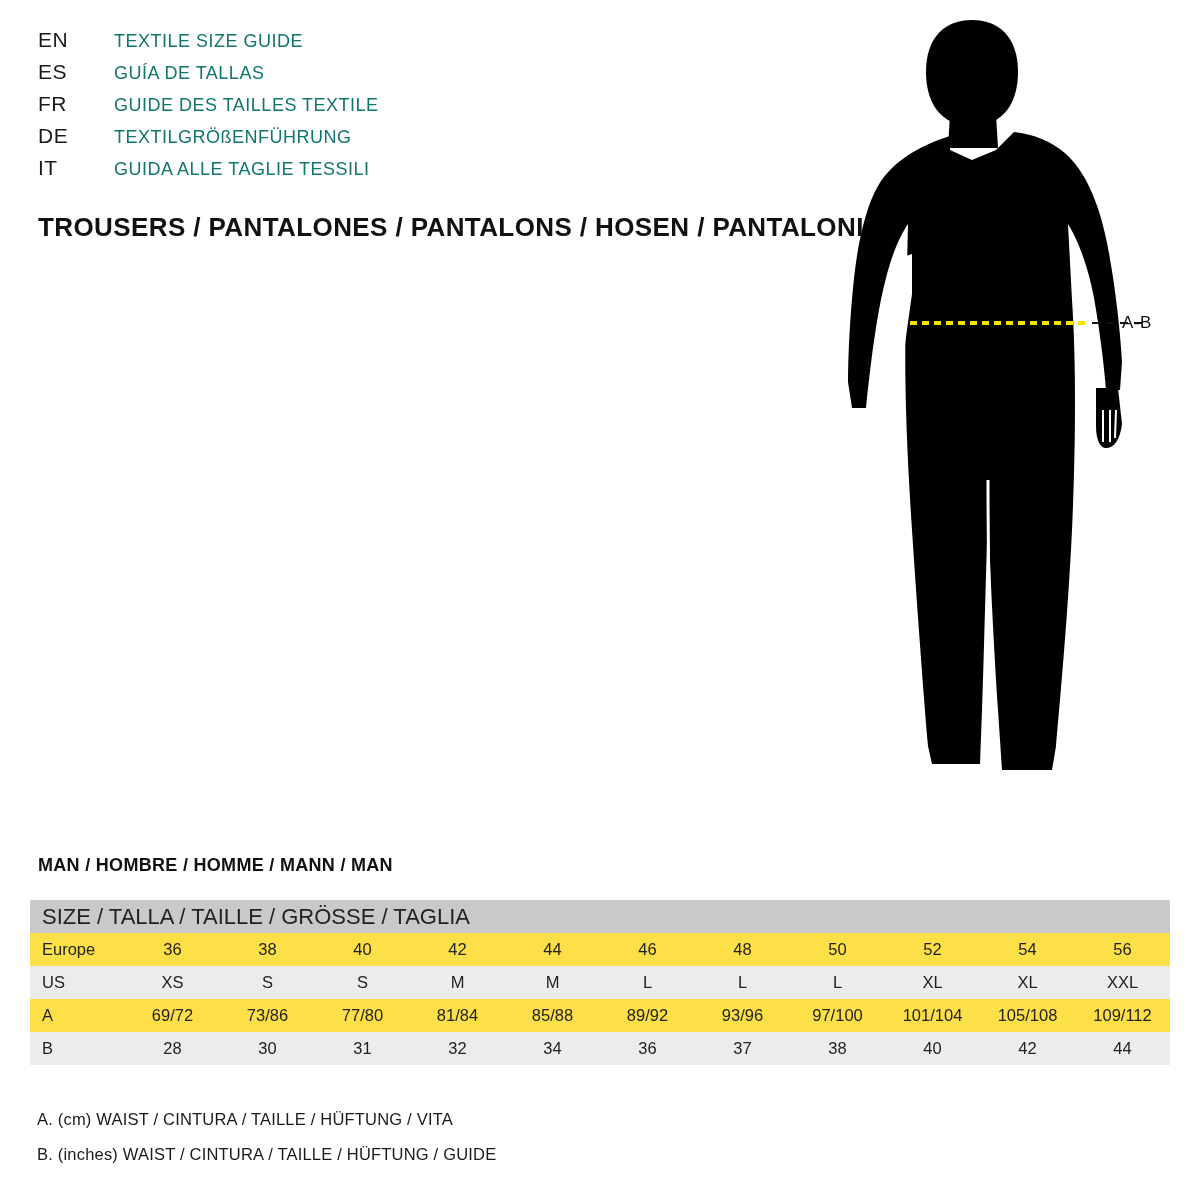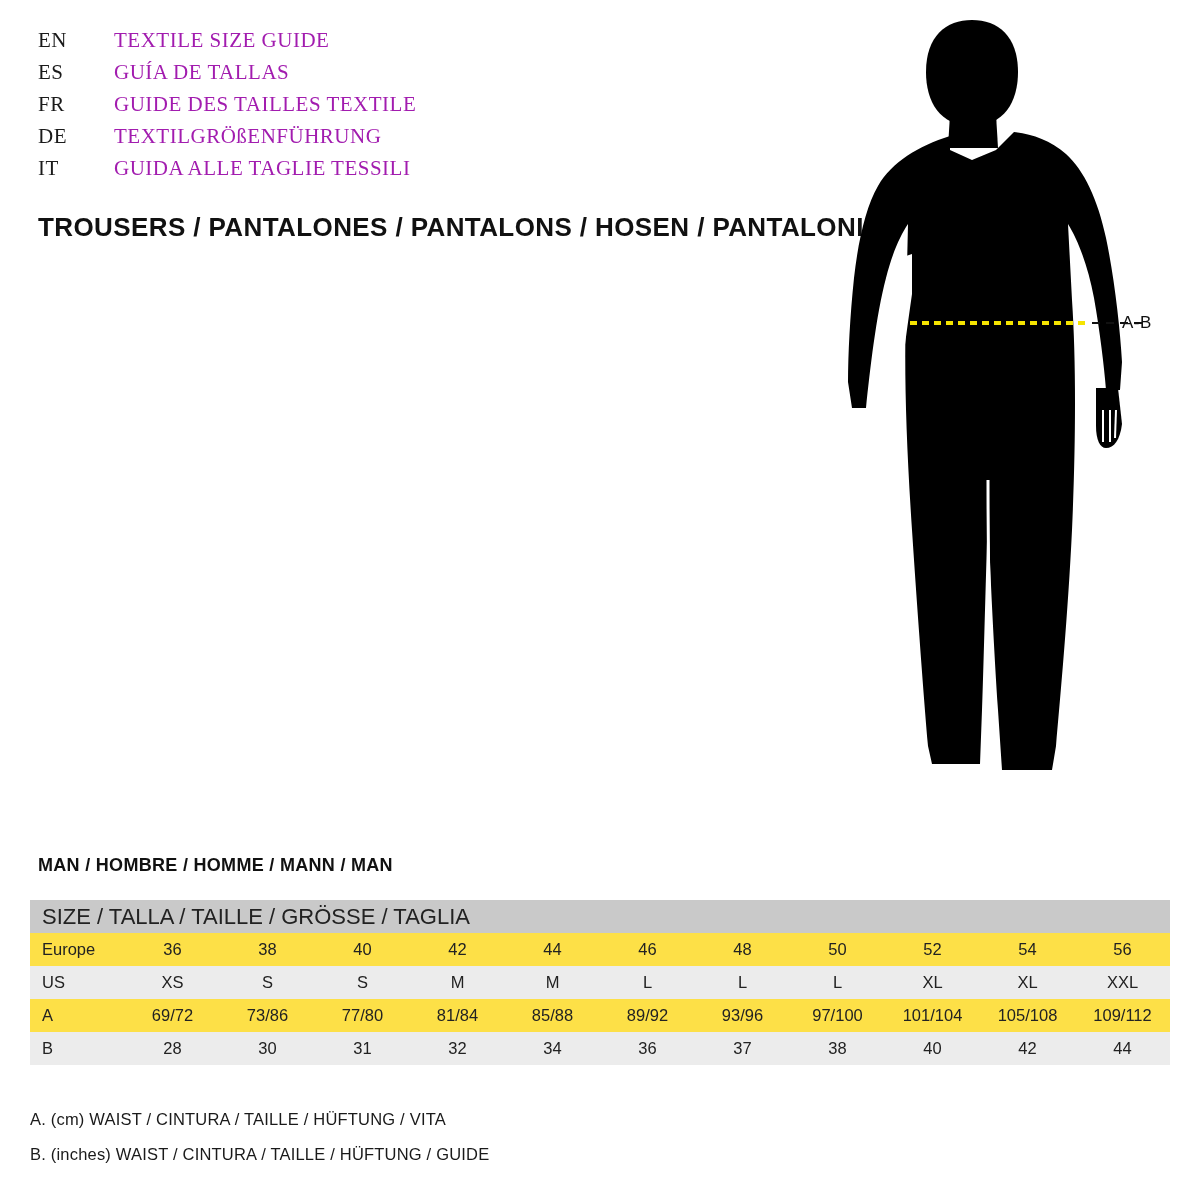--- a/index.html
+++ b/index.html
@@ -15,37 +15,36 @@
     color: #1a1a1a;
     overflow: hidden;
   }
 
   
   #lang-block {
     position: absolute;
     left: 38px;
     top: 28px;
     width: 760px;
-    font-family: Liberation Serif, serif;
   }
   .lang-row {
     display: flex;
     align-items: baseline;
     height: 32px;
   }
   .lang-code {
     width: 76px;
     font-size: 21px;
     letter-spacing: 0.5px;
     color: #1a1a1a;
   }
   .lang-text {
-    font-size: 21px;
+    font-size: 18px;
     letter-spacing: 0.5px;
-    color: #a21caf;
+    color: #0f766e;
   }
   #garment-title {
     position: absolute;
     left: 38px;
     top: 212px;
     font-size: 26px;
     font-weight: bold;
     letter-spacing: 0.4px;
     color: #111;
   }
@@ -106,21 +105,21 @@
     font-weight: normal;
     height: 34px;
     font-size: 22px;
   }
   tr.alt td { background: #ececec; }
   tr.plain td { background: #fde047; }
 
   
   .footnote {
     position: absolute;
-    left: 30px;
+    left: 37px;
     font-size: 16.5px;
     letter-spacing: 0.2px;
     color: #1a1a1a;
     text-align: right;
   }
   #foot-a { top: 1110px; }
   #foot-b { top: 1145px; }
 </style>
 </head>
 <body>

